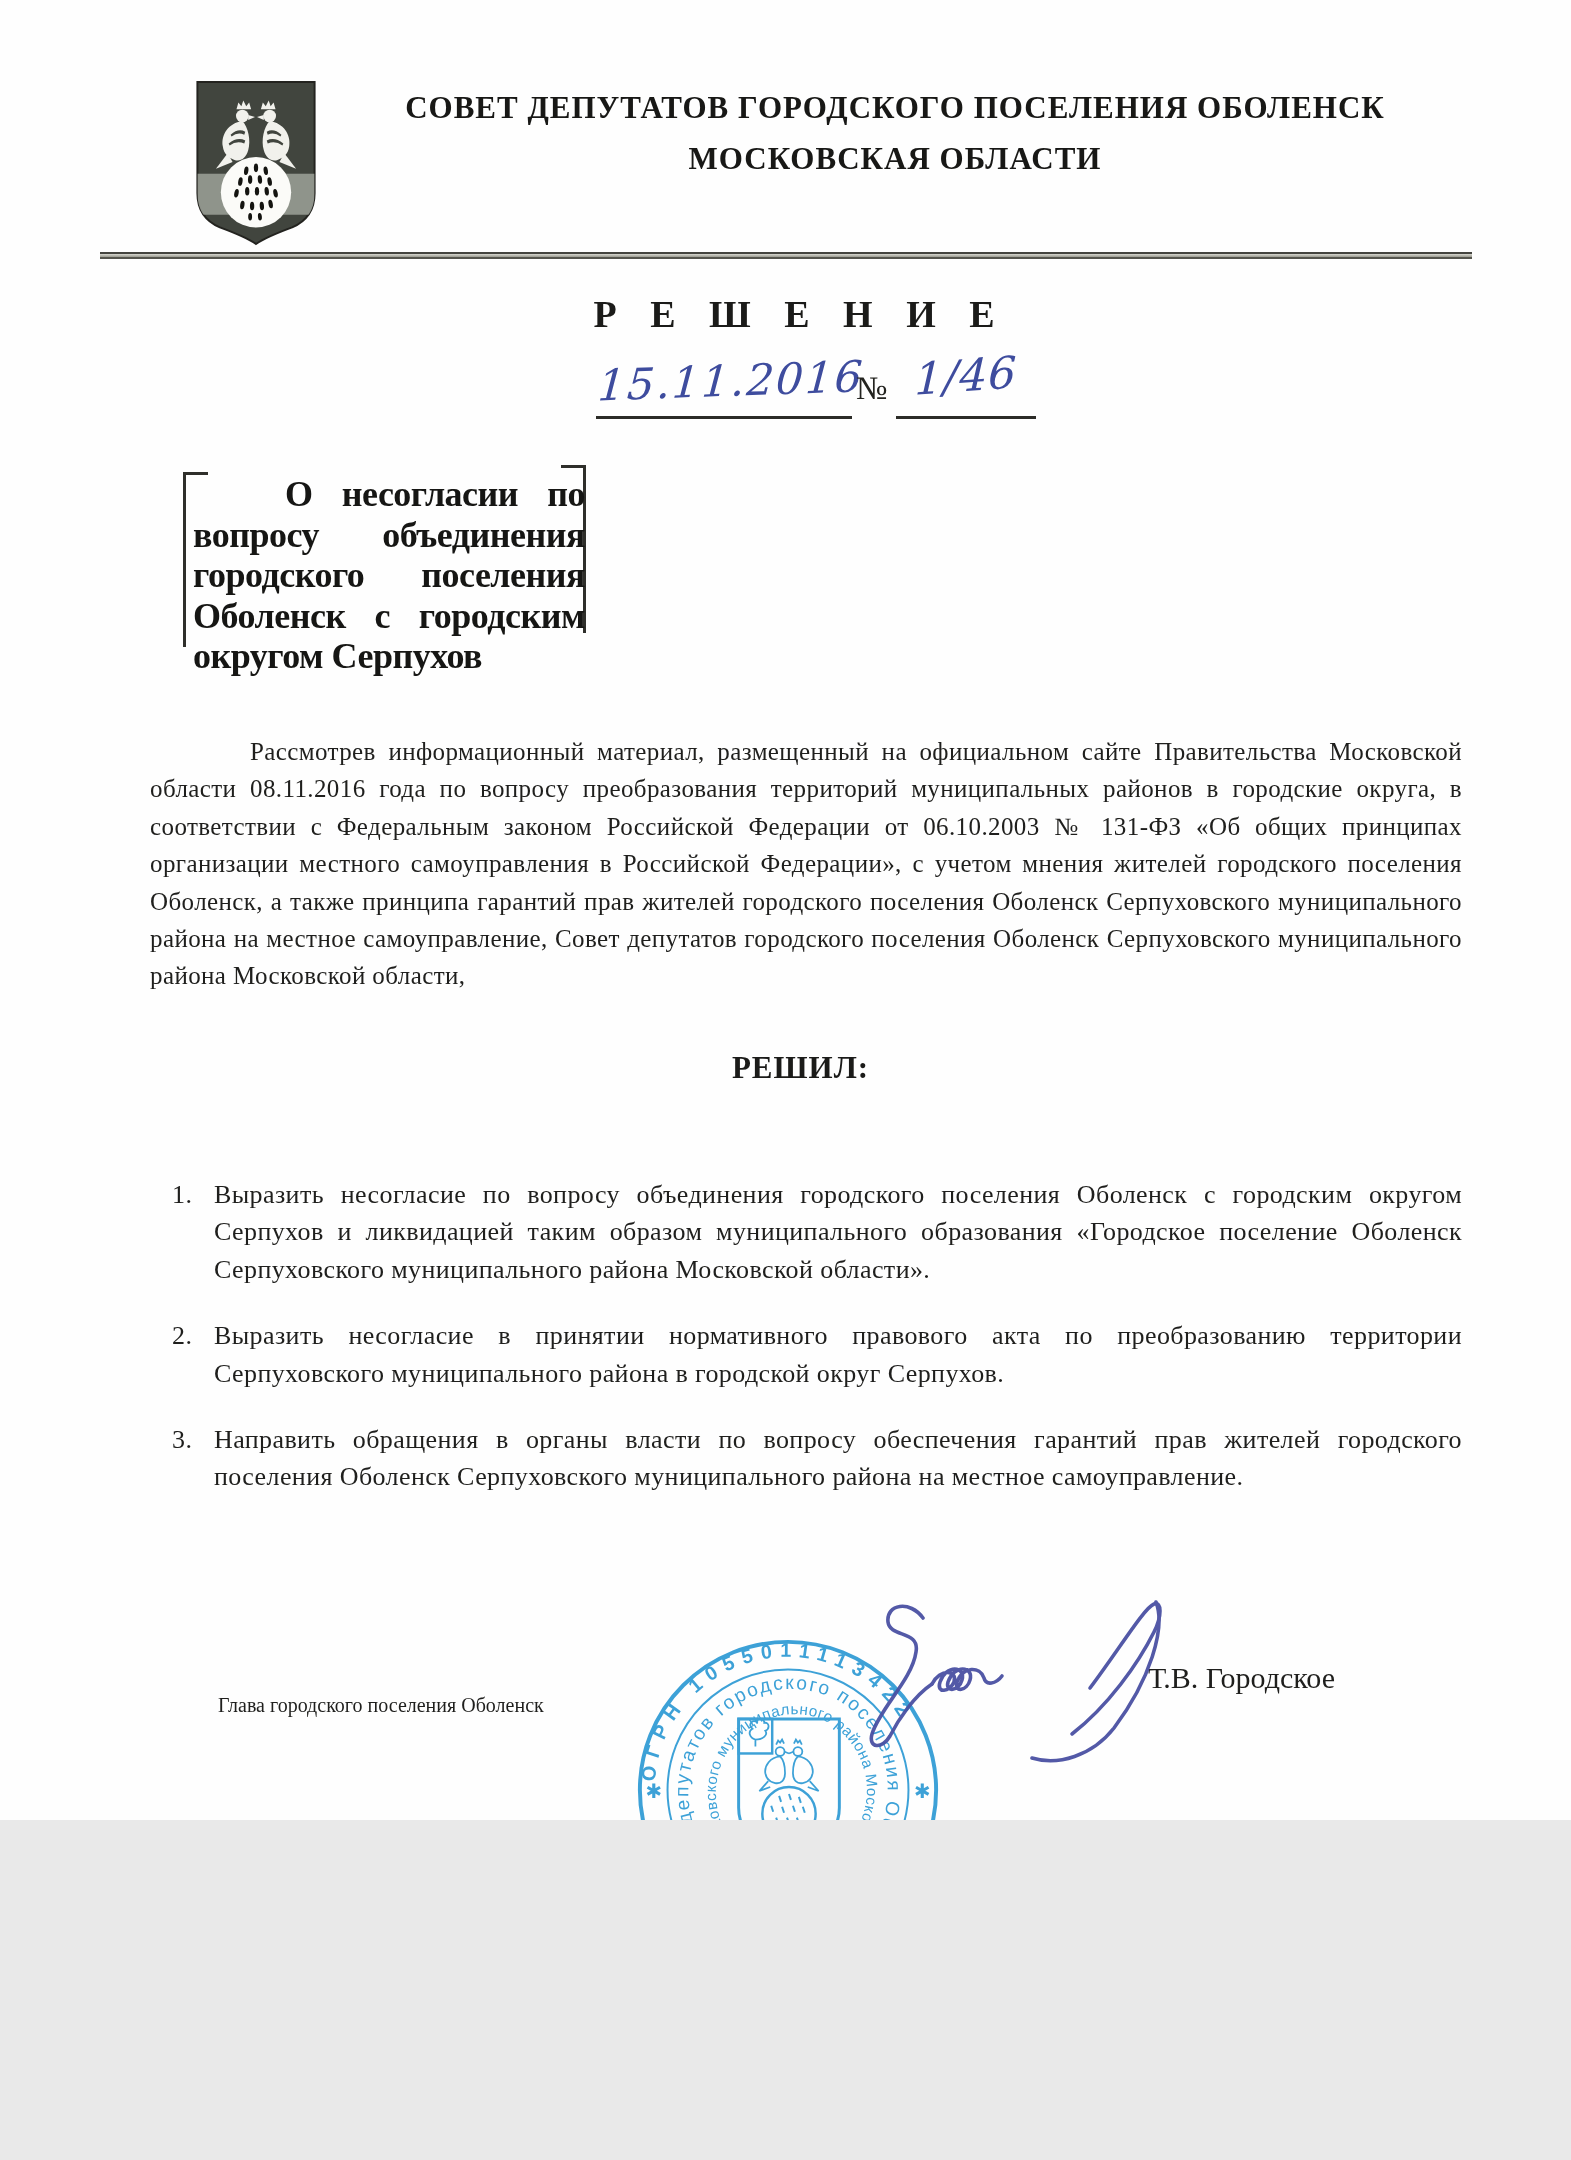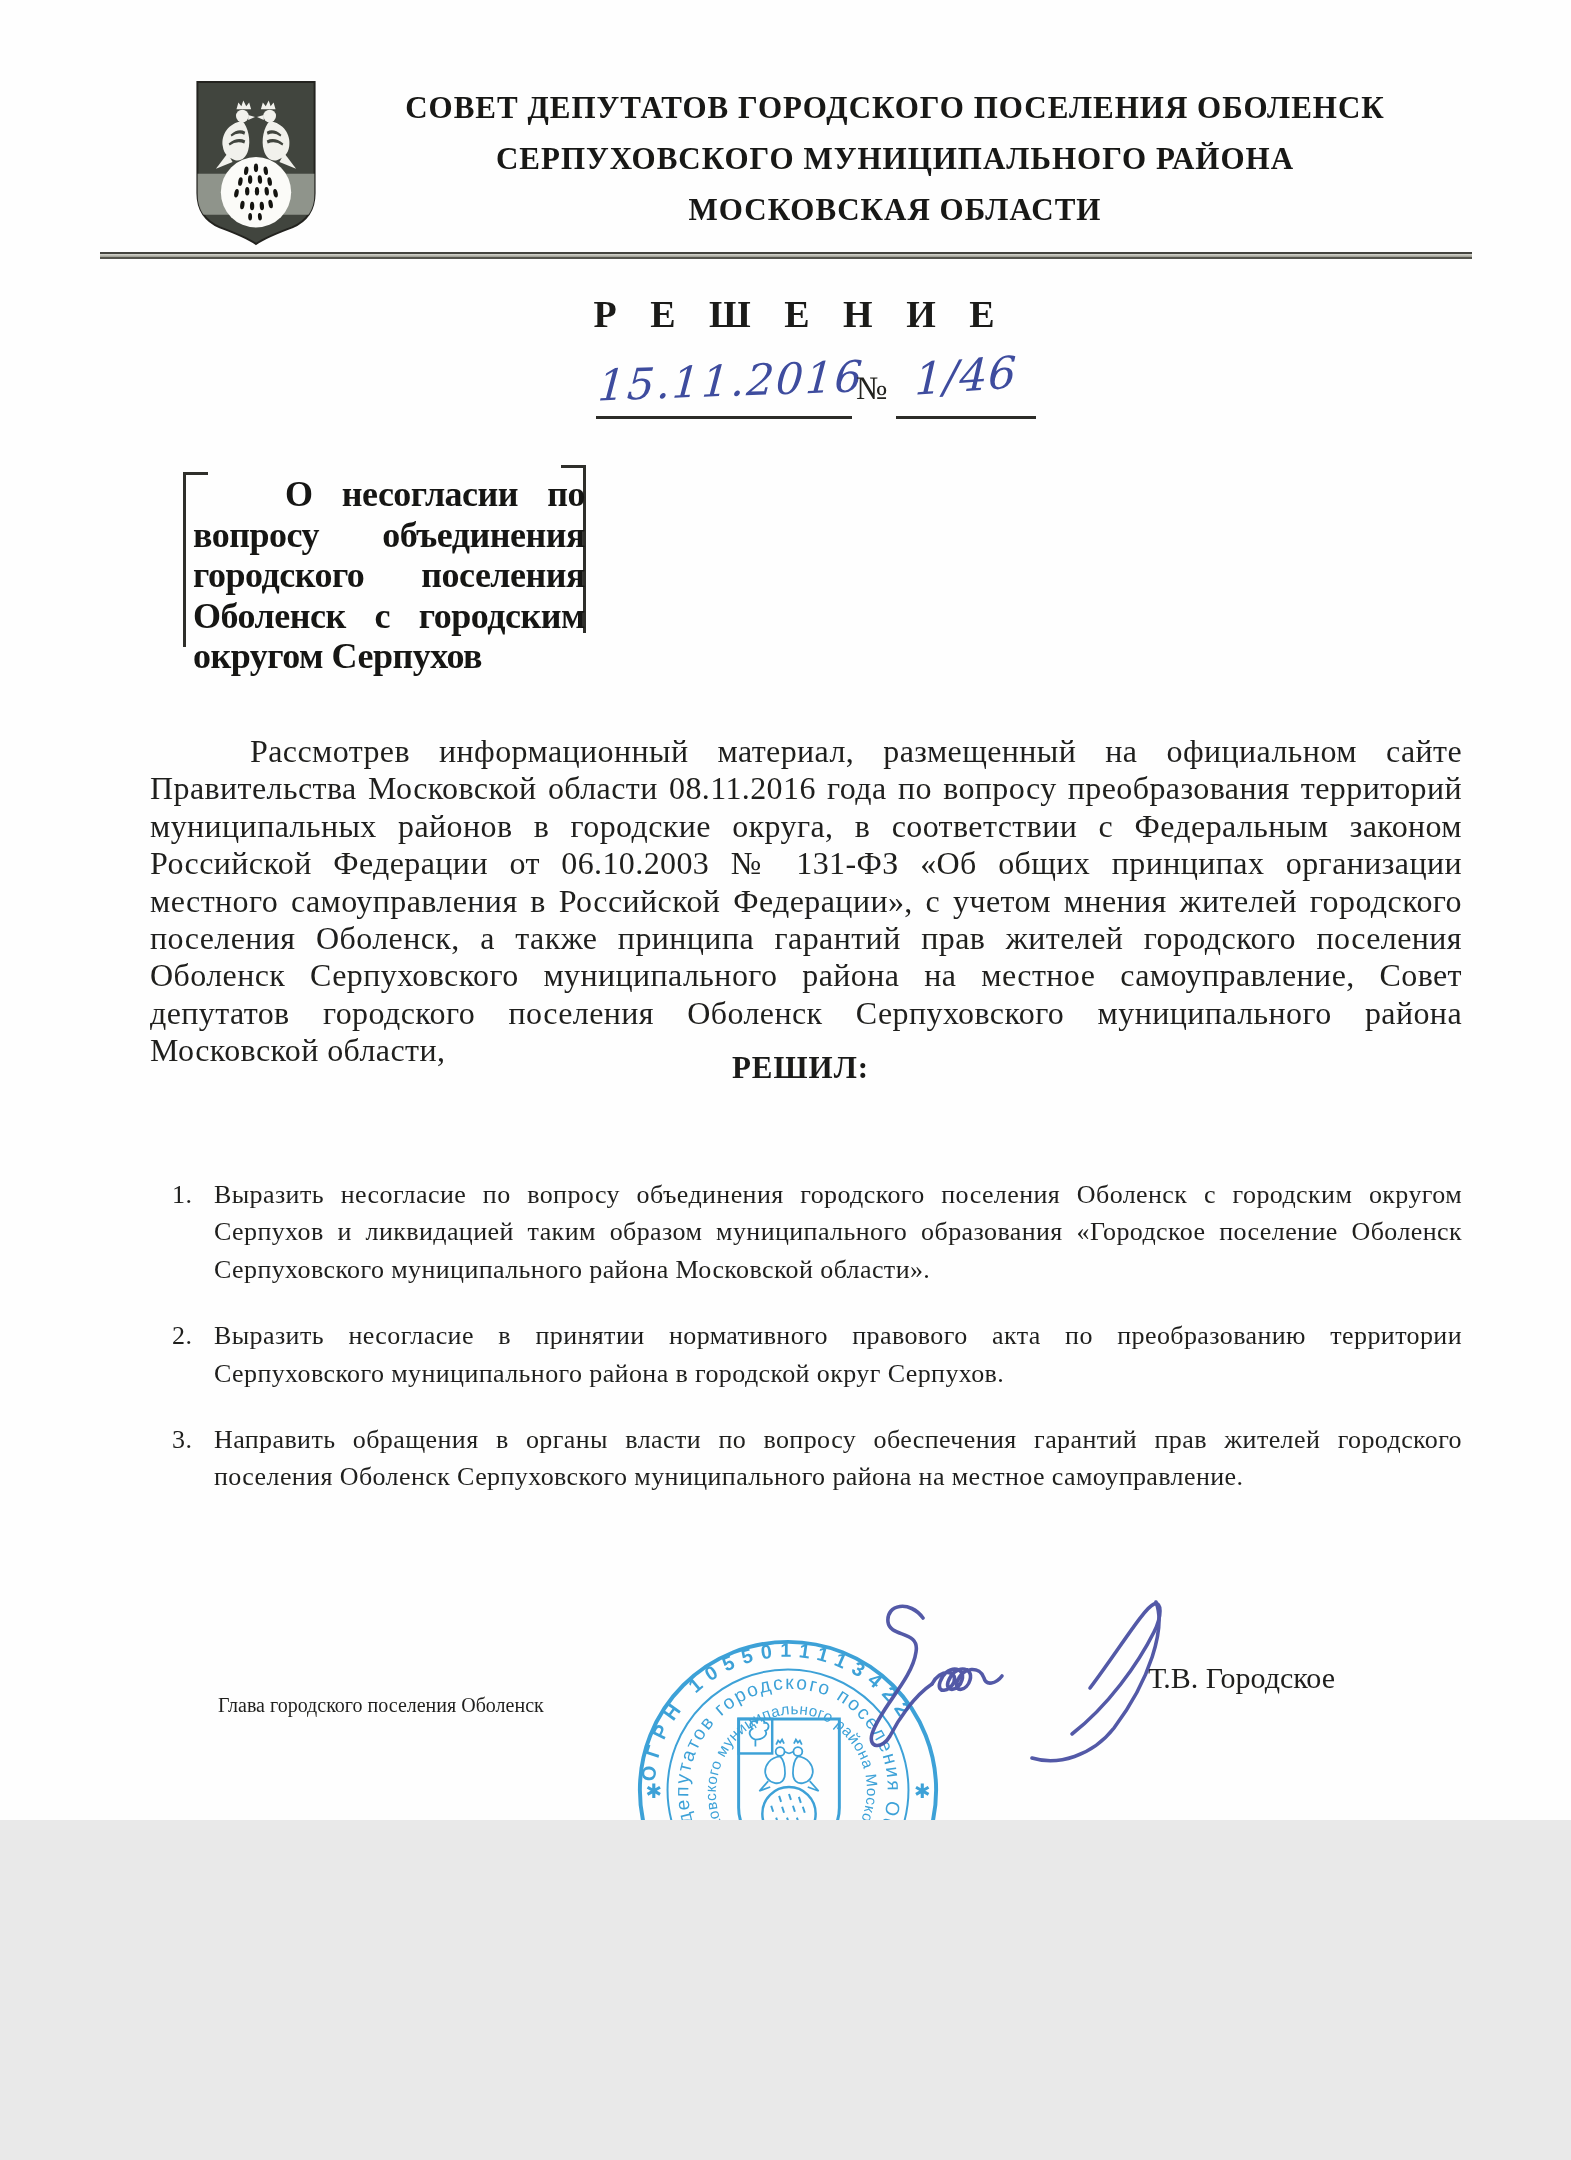--- a/index.html
+++ b/index.html
@@ -35,21 +35,21 @@
   .subject{
     left:193px;top:474px;width:392px;
     font-weight:bold;font-size:36px;line-height:40.5px;letter-spacing:-0.5px;
     text-align:justify;text-indent:92px;color:#161614;
   }
   .corner-left{left:183px;top:472px;width:22px;height:172px;border-left:3px solid #2f2f2b;border-top:3px solid #2f2f2b;}
   .corner-right{left:561px;top:465px;width:22px;height:165px;border-right:3px solid #2f2f2b;border-top:3px solid #2f2f2b;}
   
   .body-par{
     left:150px;top:733px;width:1312px;
-    font-size:32px;line-height:37.4px;letter-spacing:0.4px;
+    font-size:25px;line-height:37.4px;letter-spacing:0.4px;
     text-align:justify;text-indent:100px;
   }
   .resolved{
     left:15px;top:1050px;width:1571px;text-align:center;
     font-weight:bold;font-size:31px;letter-spacing:1px;color:#1b1b19;
   }
   .res-list{left:150px;top:1176px;width:1312px;font-size:26px;line-height:37.4px;letter-spacing:0.4px;}
   .res-list ol{list-style:none;margin:0;padding:0;counter-reset:res;}
   .res-list li{counter-increment:res;position:relative;padding-left:64px;margin-bottom:29px;text-align:justify;}
   .res-list li::before{content:counter(res) ".";position:absolute;left:22px;top:0;}
@@ -115,21 +115,20 @@
         <ellipse cx="72" cy="131" rx="2.2" ry="4.4" transform="rotate(-5 72 131)"></ellipse>
         <ellipse cx="81" cy="129" rx="2.2" ry="4.4" transform="rotate(-10 81 129)"></ellipse>
         <ellipse cx="60" cy="142" rx="2" ry="3.8"></ellipse>
         <ellipse cx="70" cy="142" rx="2" ry="3.8" transform="rotate(-6 70 142)"></ellipse>
       </g>
     </g>
   </svg>
 
   <div class="abs org-title">
     <div>СОВЕТ ДЕПУТАТОВ ГОРОДСКОГО ПОСЕЛЕНИЯ ОБОЛЕНСК</div>
-    <div>СЕРПУХОВСКОГО МУНИЦИПАЛЬНОГО РАЙОНА</div>
     <div>МОСКОВСКАЯ ОБЛАСТИ</div>
   </div>
 
   <div class="abs rule"></div>
 
   <div class="abs doc-type">Р Е Ш Е Н И Е</div>
 
   <div class="abs hand date-value">15.11.2016</div>
   <div class="abs date-underline"></div>
   <div class="abs num-sign">№</div>

